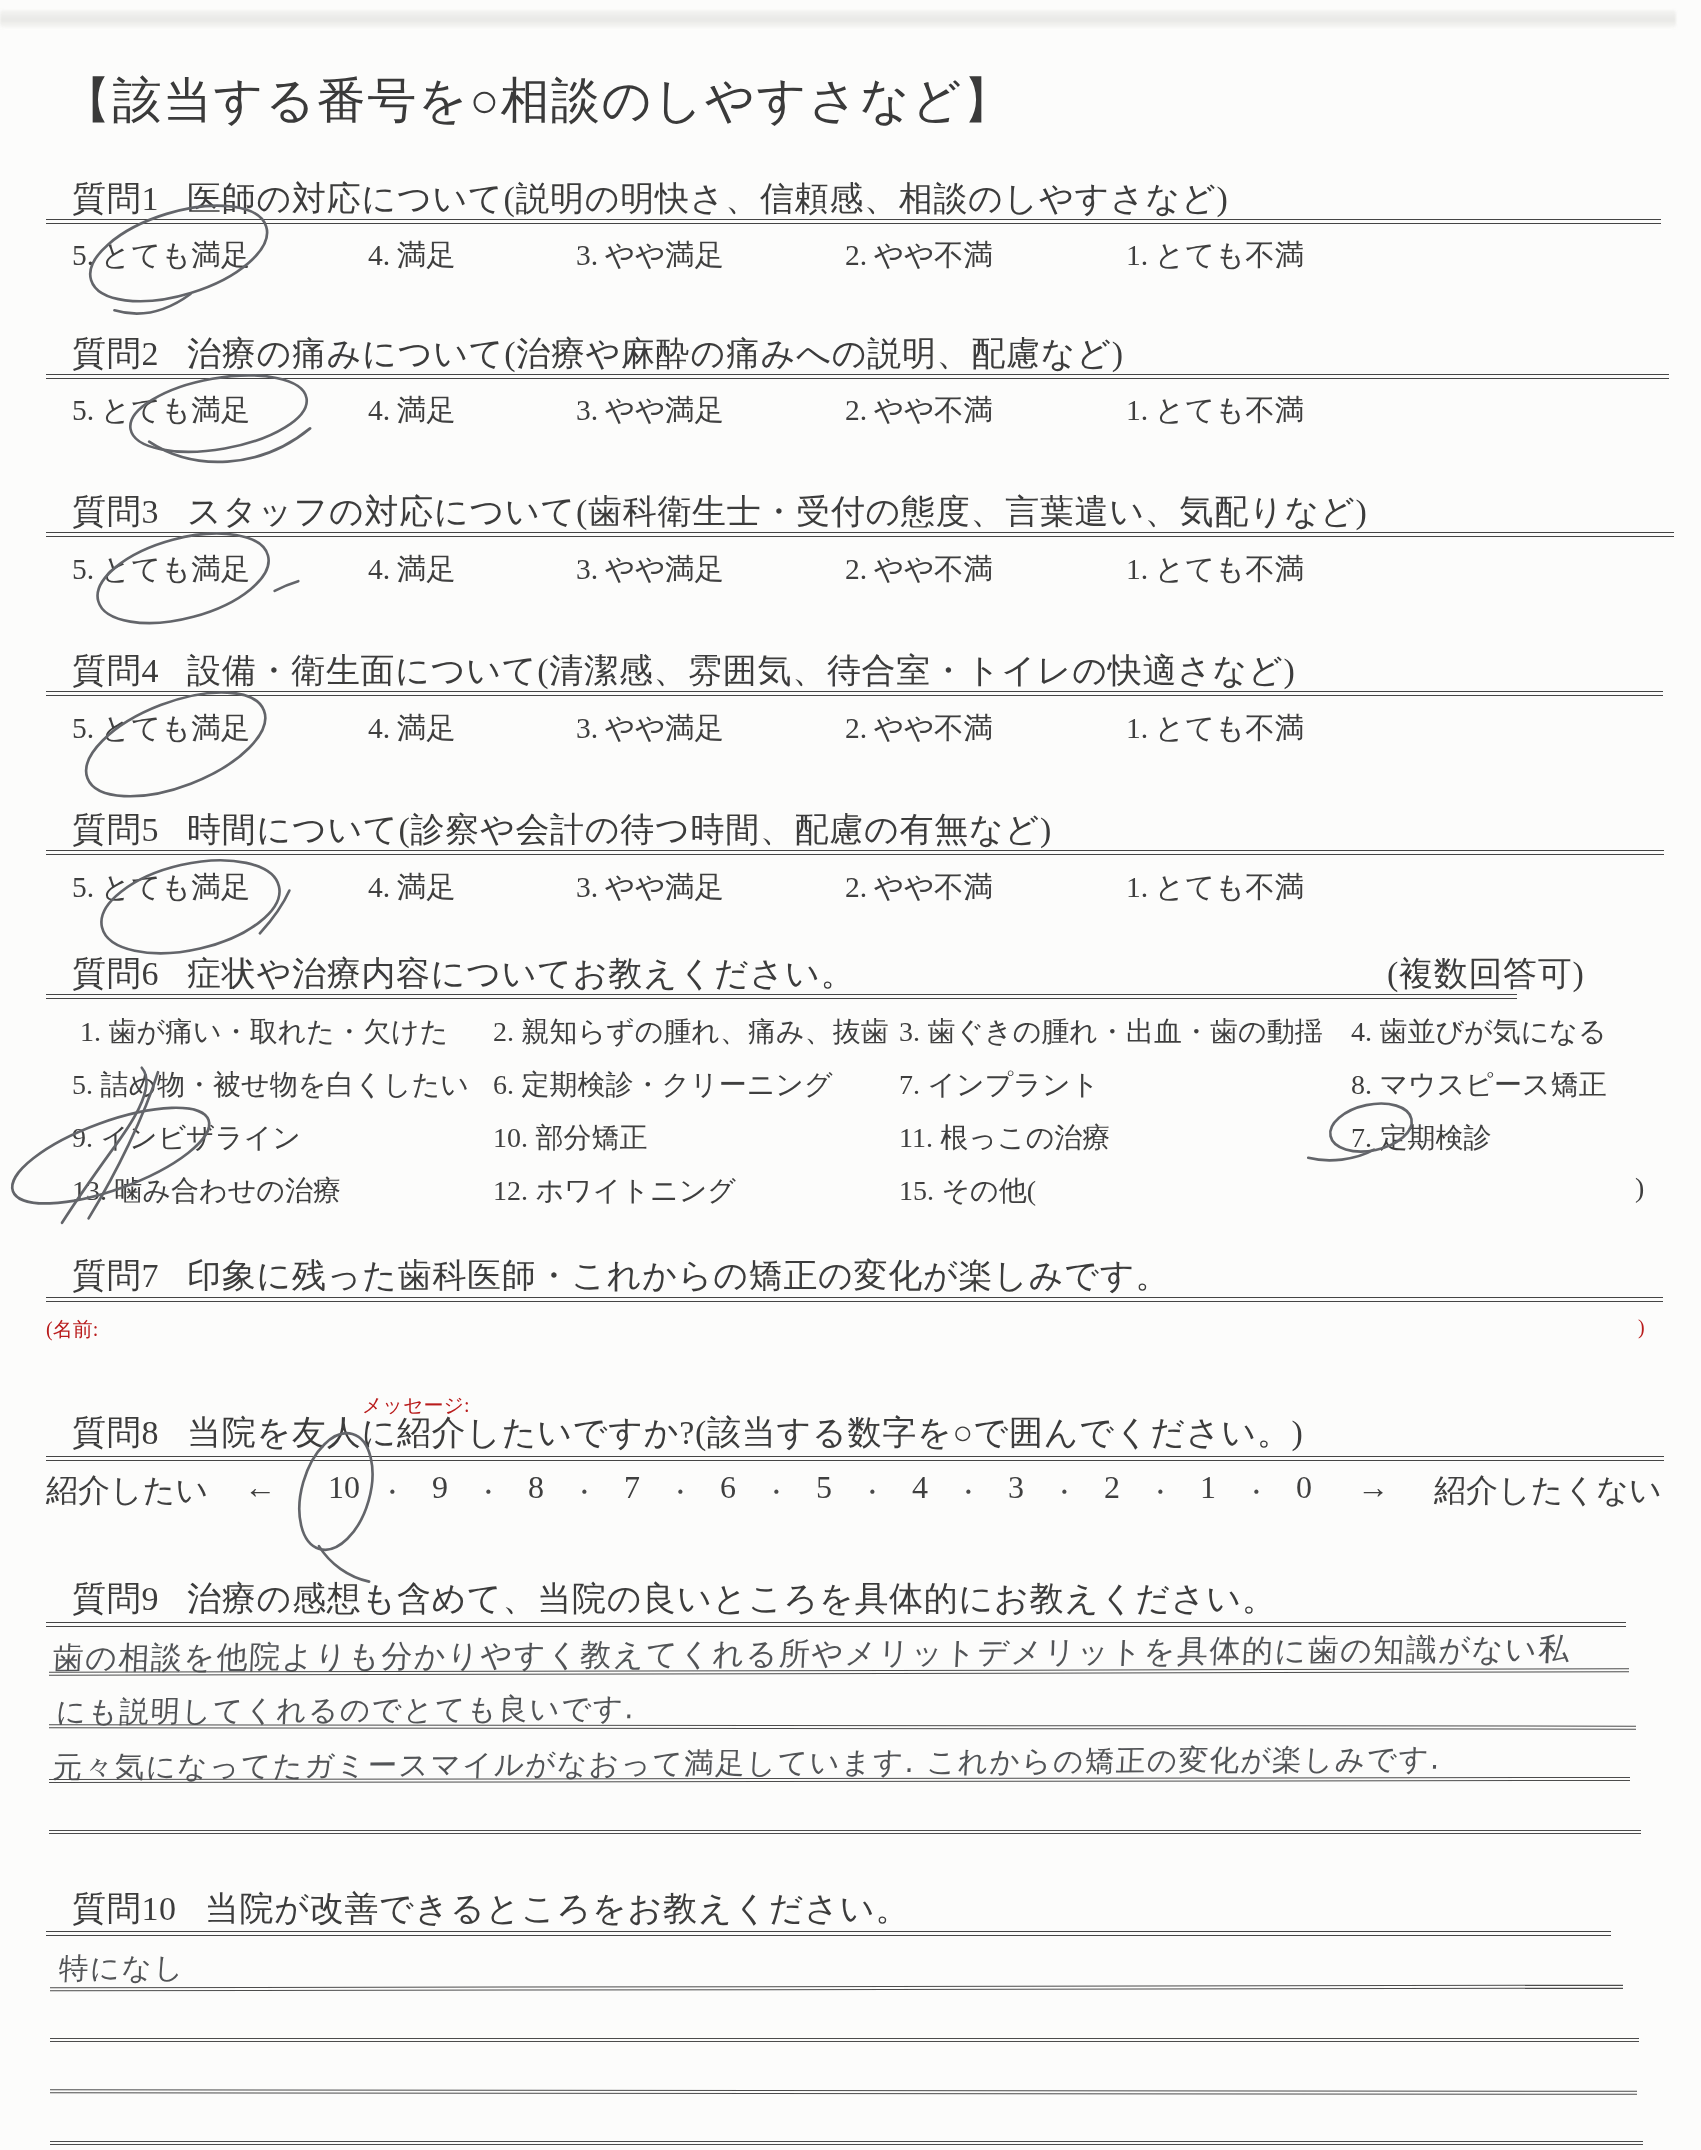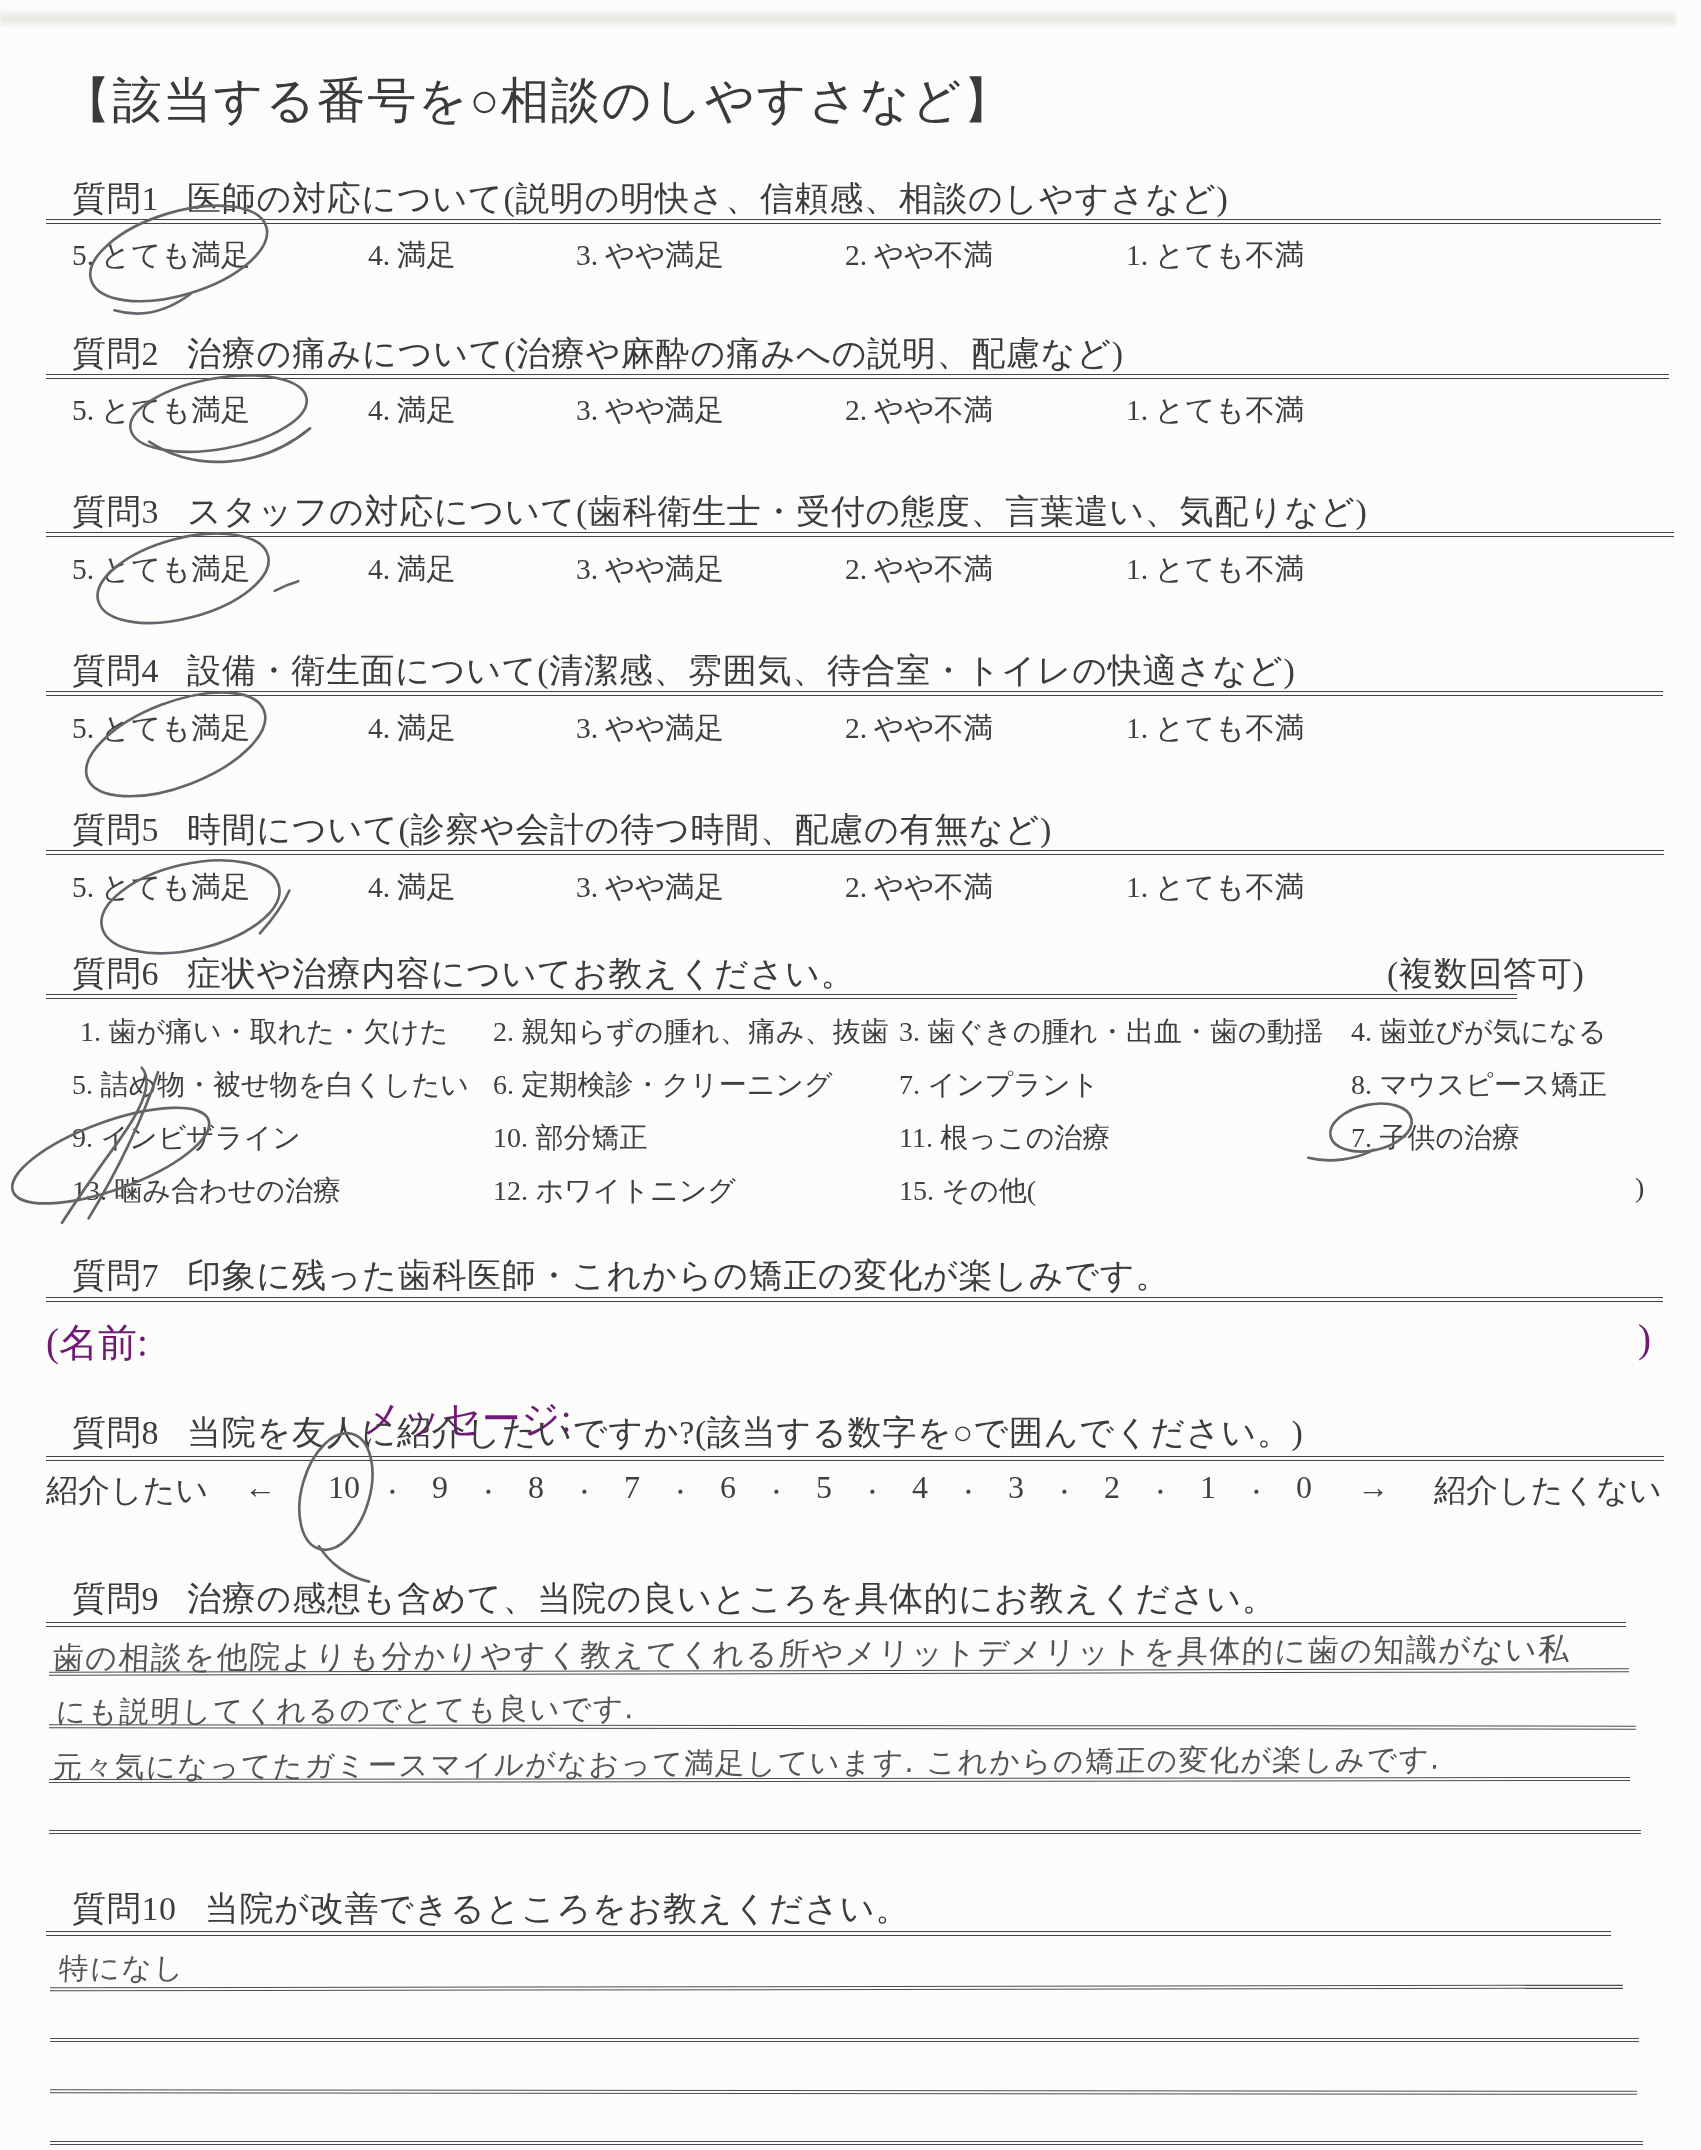--- a/index.html
+++ b/index.html
@@ -27,21 +27,21 @@
   .qtitle .qno{margin-right:28px;}
   .qnote{position:absolute;font-size:34px;letter-spacing:0.7px;white-space:nowrap;color:#3c3c3c;}
   .rule{
     position:absolute;left:46px;height:5.2px;box-sizing:border-box;
     border-top:1.9px solid #454545;border-bottom:1.9px solid #454545;
   }
   .opt{position:absolute;font-size:29.5px;white-space:nowrap;color:#3f3f3f;}
   .opt .n{margin-right:6.6px;}
   .q6item{position:absolute;font-size:28px;white-space:nowrap;color:#3f3f3f;}
   .q6item .n{margin-right:7.4px;}
-  .fieldlbl{position:absolute;font-size:39px;white-space:nowrap;color:#701a75;}
+  .fieldlbl{position:absolute;font-size:20px;white-space:nowrap;color:#b91c1c;}
   .scl{position:absolute;top:1469px;font-size:32px;white-space:nowrap;color:#3f3f3f;}
   .scl.center{transform:translateX(-50%);}
   .scl.dot{top:1474px;font-size:26.6px;color:#4a4a4a;}
   .ansline{
     position:absolute;height:4.4px;box-sizing:border-box;
     border-top:1.7px solid #4c4c4c;border-bottom:1.7px solid #4c4c4c;
   }
   .hw{
     position:absolute;
     font-family:"DejaVu Sans","Liberation Sans",sans-serif;
@@ -132,21 +132,21 @@
     <span class="q6item" style="left:1351px;top:1013px"><span class="n">4.</span><span>歯並びが気になる</span></span>
 
     <span class="q6item" style="left:72px;top:1066px"><span class="n">5.</span><span>詰め物・被せ物を白くしたい</span></span>
     <span class="q6item" style="left:493px;top:1066px"><span class="n">6.</span><span>定期検診・クリーニング</span></span>
     <span class="q6item" style="left:899px;top:1066px"><span class="n">7.</span><span>インプラント</span></span>
     <span class="q6item" style="left:1351px;top:1066px"><span class="n">8.</span><span>マウスピース矯正</span></span>
 
     <span class="q6item" style="left:72px;top:1119px"><span class="n">9.</span><span>インビザライン</span></span>
     <span class="q6item" style="left:493px;top:1119px"><span class="n">10.</span><span>部分矯正</span></span>
     <span class="q6item" style="left:899px;top:1119px"><span class="n">11.</span><span>根っこの治療</span></span>
-    <span class="q6item" style="left:1351px;top:1119px"><span class="n">7.</span><span>子供の治療</span></span>
+    <span class="q6item" style="left:1351px;top:1119px"><span class="n">7.</span><span>定期検診</span></span>
 
     <span class="q6item" style="left:72px;top:1172px"><span class="n">13.</span><span>噛み合わせの治療</span></span>
     <span class="q6item" style="left:493px;top:1172px"><span class="n">12.</span><span>ホワイトニング</span></span>
     <span class="q6item" style="left:899px;top:1172px"><span class="n">15.</span><span>その他(</span></span>
     <span class="q6item" style="left:1635px;top:1172px">)</span>
   </div>
 
   <div class="qtitle" style="top:1253px">
     <span class="qno">質問7</span><span>印象に残った歯科医師・これからの矯正の変化が楽しみです。</span>
   </div>

